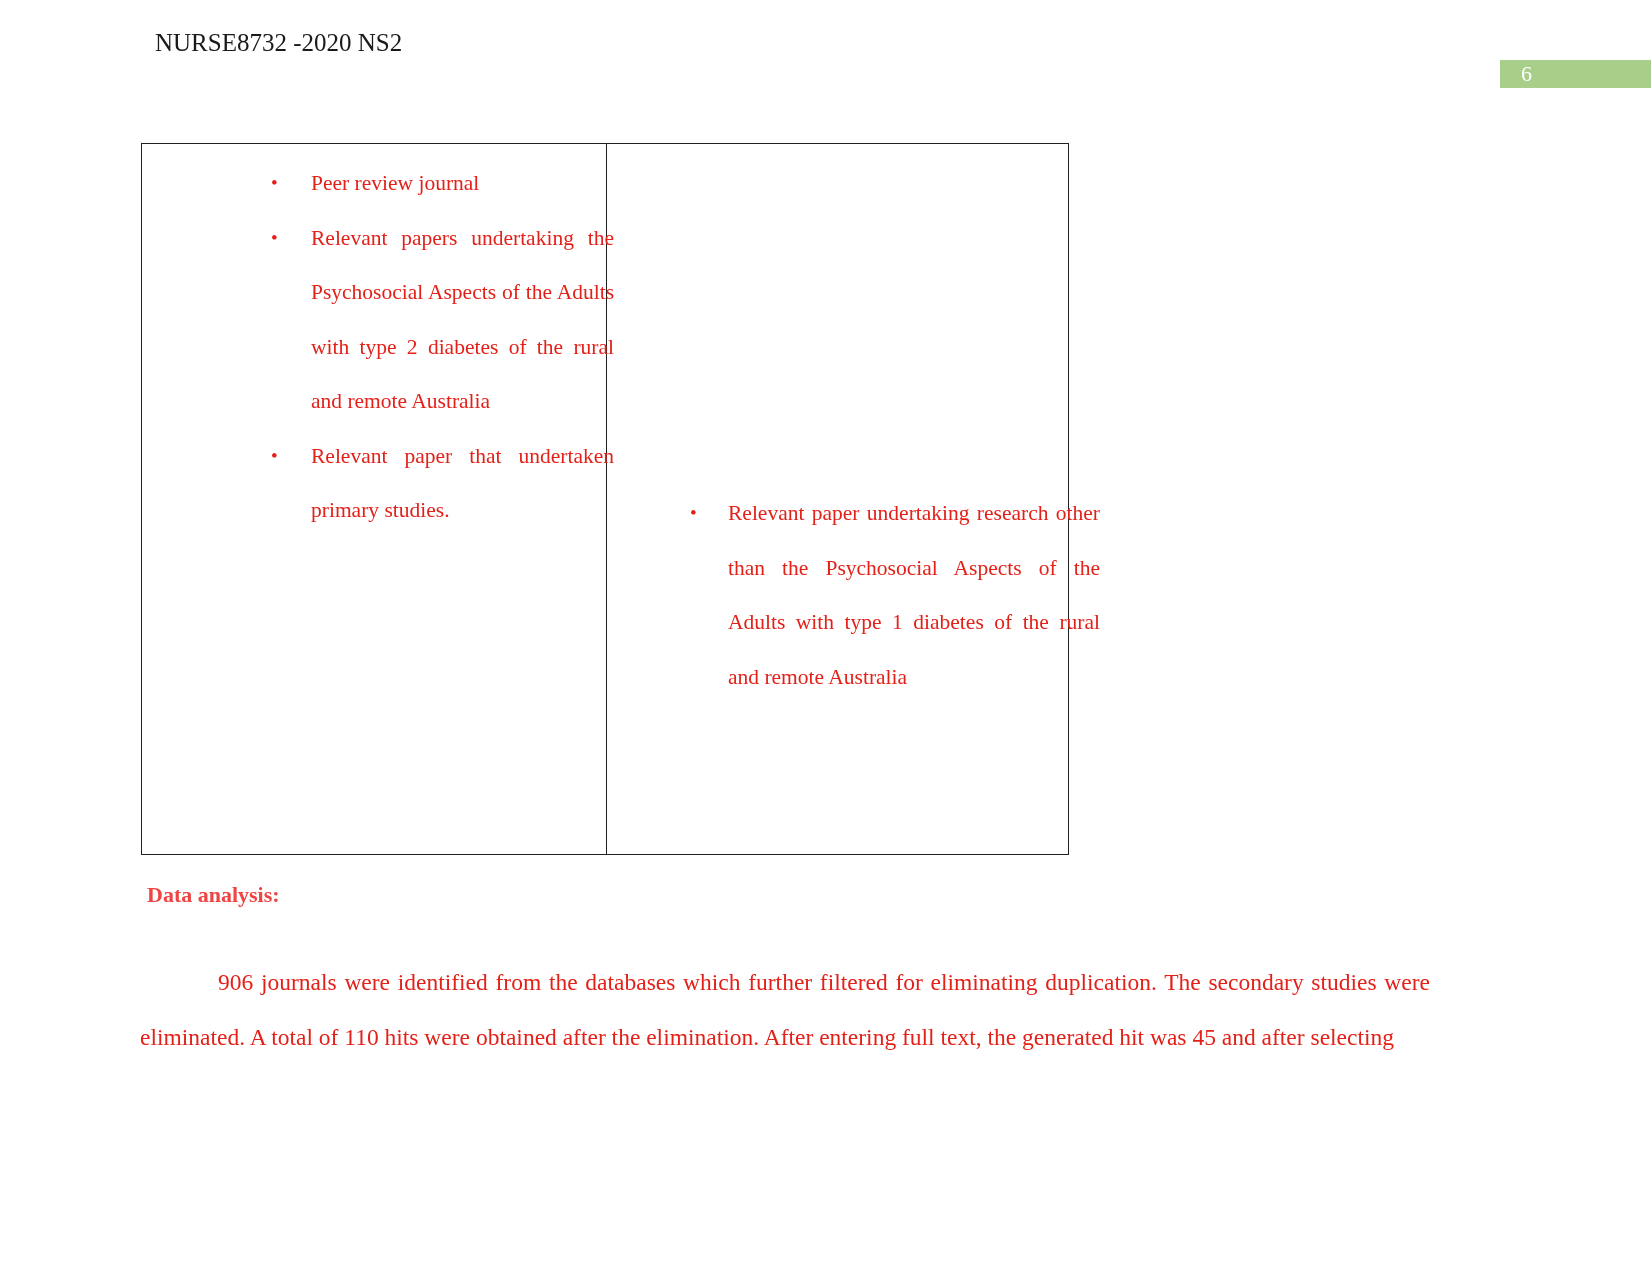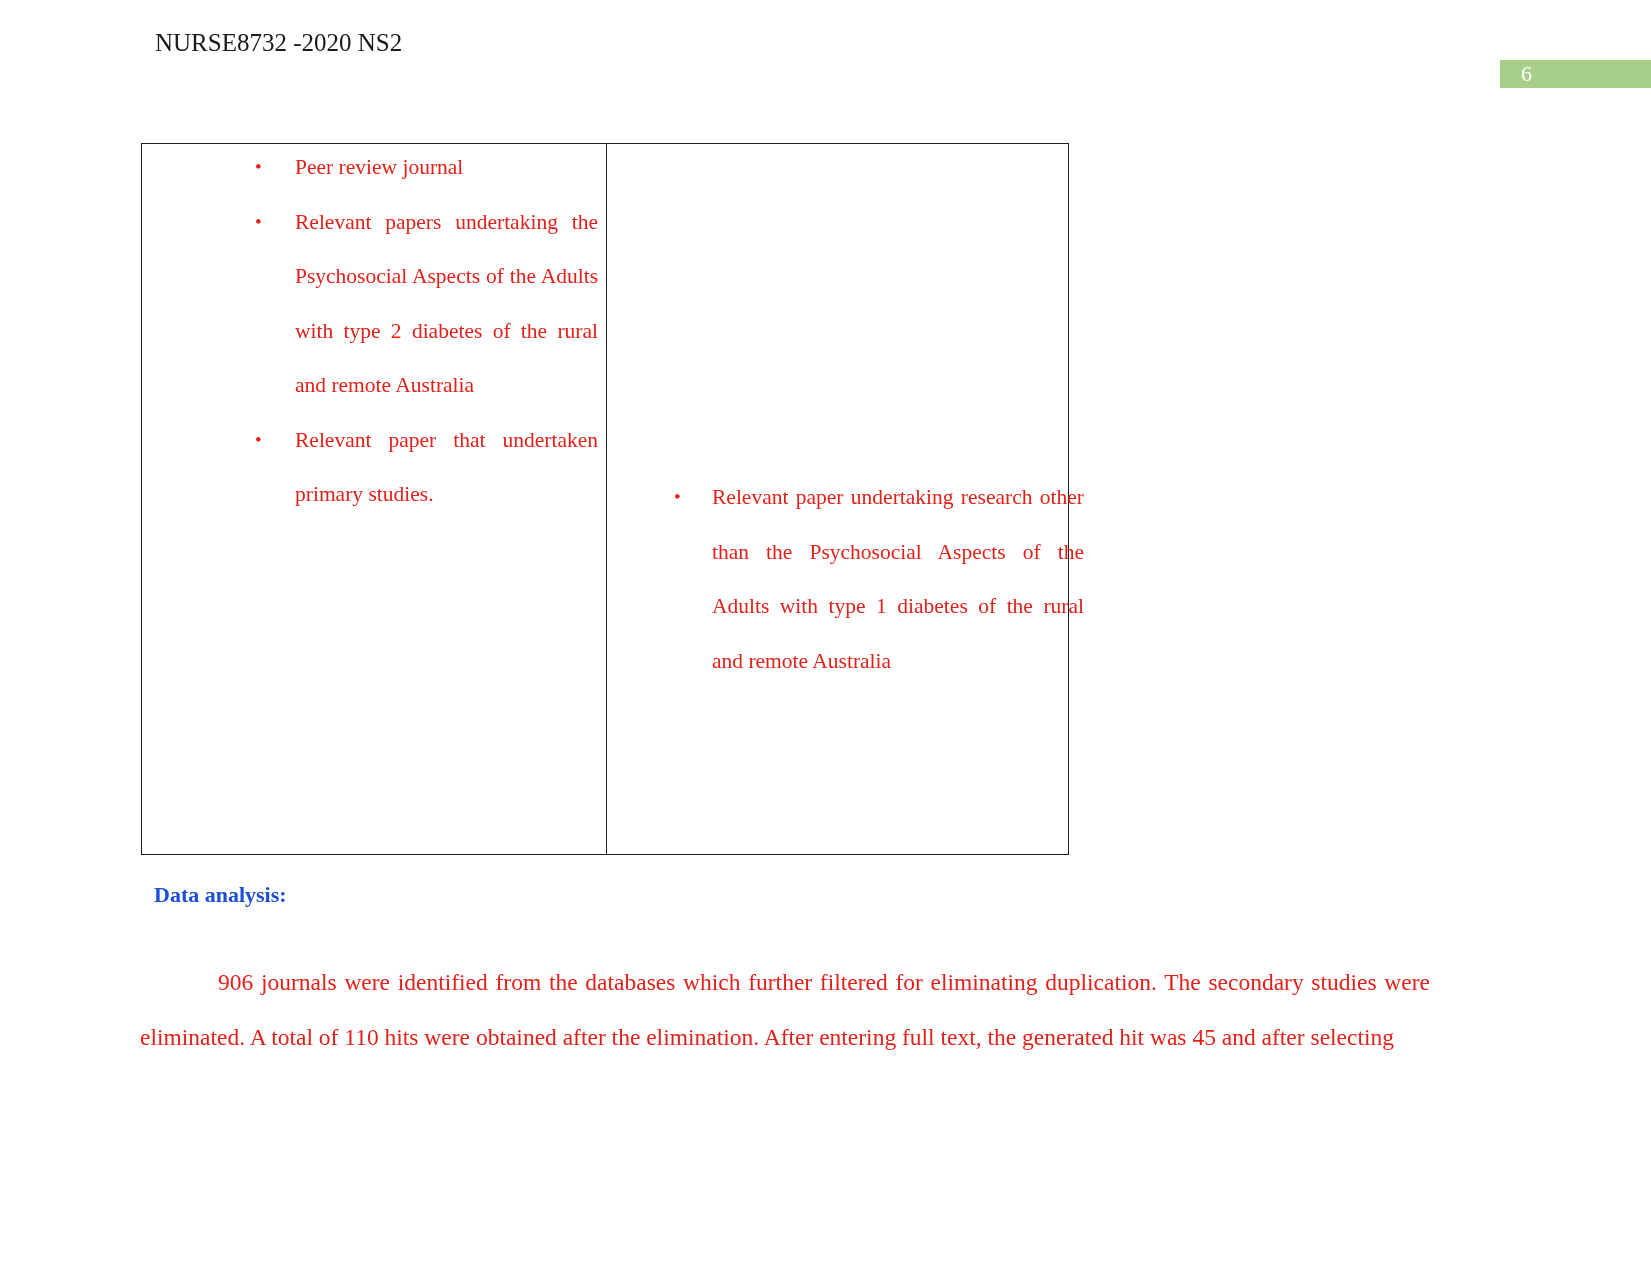--- a/index.html
+++ b/index.html
@@ -59,21 +59,21 @@
   }
   #inclusion-cell {
     width: 465px;
     border-right: 1.4px solid #202020;
   }
   #exclusion-cell {
     width: 461px;
   }
   .bullet-list {
     list-style: none;
-    margin: 0;
+    margin: 16px;
     padding: 0;
   }
   .bullet-item {
     position: relative;
     color: #e32119;
     font-size: 21.5px;
     line-height: 54.5px;
     text-align: justify;
     text-justify: inter-word;
   }
@@ -109,25 +109,25 @@
     top: 326px;
     width: 372px;
   }
   #exclusion-list-bottom .bullet-item::before { left: -38px; top: 0; }
 
   .bi-last-line-left { text-align-last: left; }
 
   
   #data-analysis-heading {
     position: absolute;
-    left: 154px;
+    left: 147px;
     top: 882px;
     font-size: 22px;
     font-weight: bold;
-    color: #1d4ed8;
+    color: #ef4444;
   }
 
   #analysis-paragraph {
     position: absolute;
     left: 140px;
     top: 955px;
     width: 1290px;
     color: #e32119;
     font-size: 23.5px;
     line-height: 55px;

